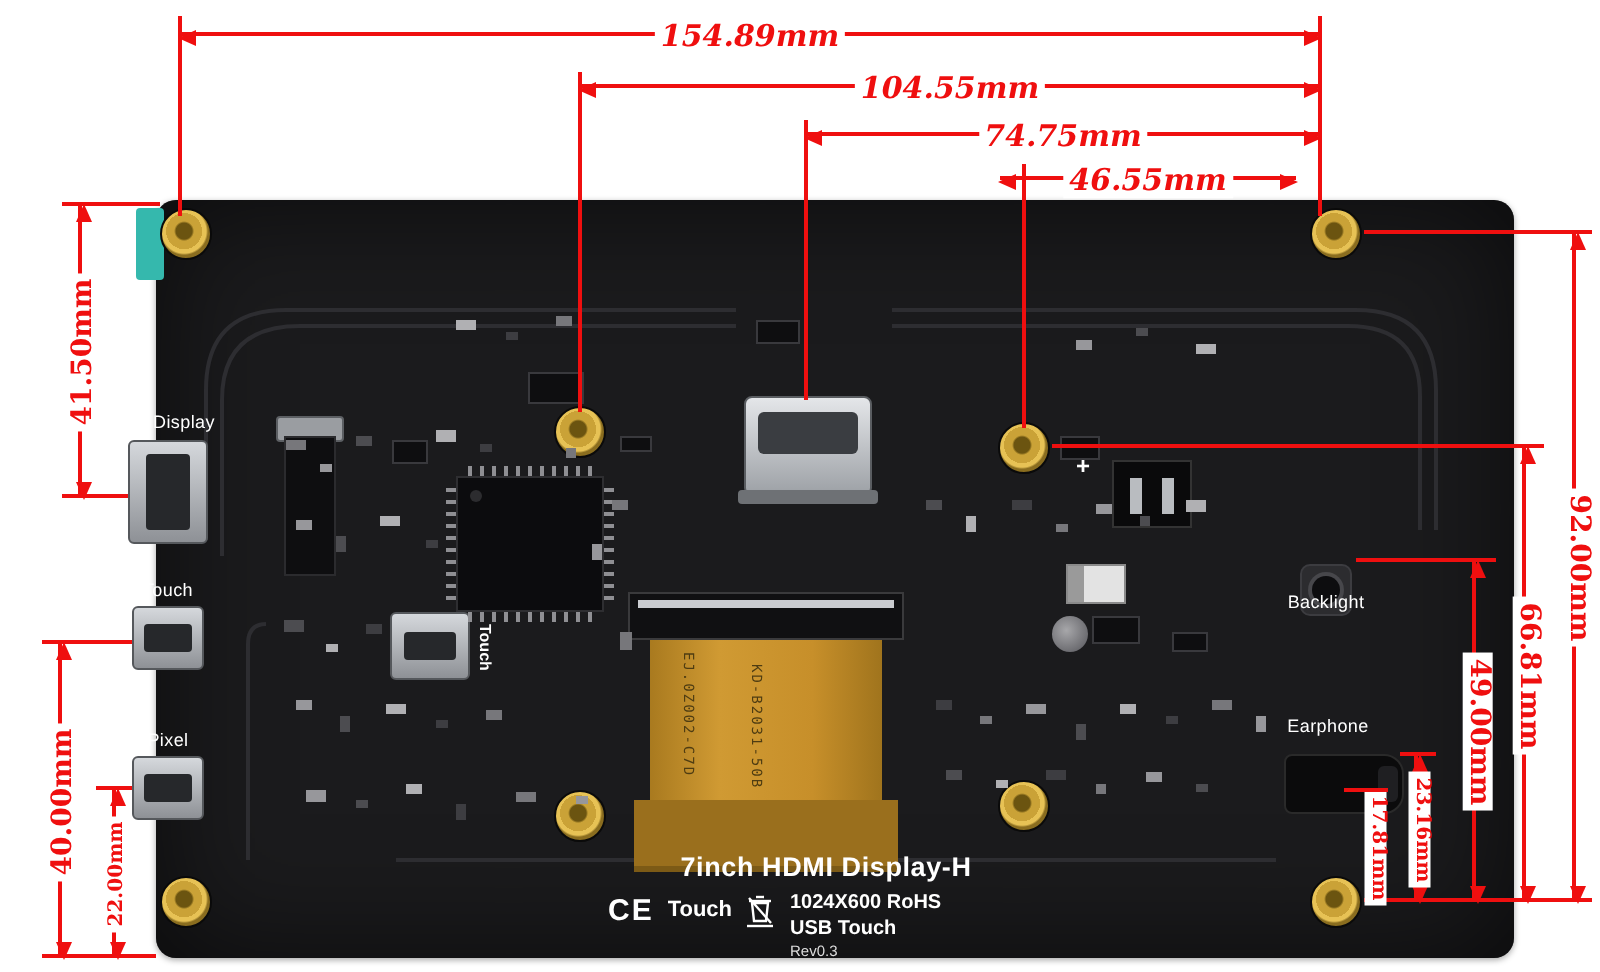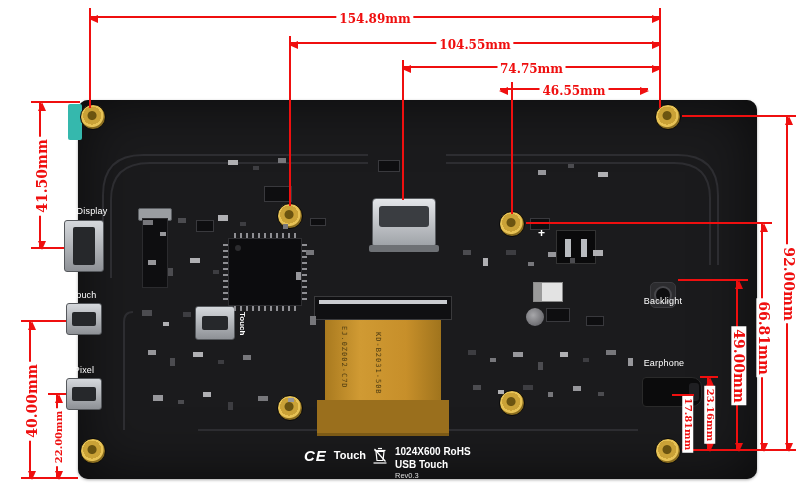--- a/index.html
+++ b/index.html
@@ -82,34 +82,34 @@
   .smd{position:absolute;}
   .chip{position:absolute;background:#0e0e10;border:1px solid #39393d;}
 
   .title-line{position:absolute;left:240px;width:190px;text-align:center;color:#fff;font-weight:bold;}
   .t-main{top:326px;font-size:13.5px;letter-spacing:.3px;}
   .t-res{left:317px;width:auto;top:346px;font-size:10px;text-align:left;}
   .t-usb{left:317px;width:auto;top:359px;font-size:10px;text-align:left;}
   .t-rev{left:317px;width:auto;top:371px;font-size:7.5px;text-align:left;color:#ddd;font-weight:normal;}
 
   .certs{position:absolute;left:226px;top:346px;display:flex;align-items:center;gap:7px;color:#fff;}
-  .ce{font-size:15px;font-weight:bold;letter-spacing:1px;font-style:italic;}
+  .ce{font-size:15px;font-weight:bold;letter-spacing:1px;}
   .rohs{font-size:11px;font-weight:bold;}
 
   
   .dim{position:absolute;color:var(--red);}
   .dim-h{height:0;border-top:2px solid var(--red);}
   .dim-v{width:0;border-left:2px solid var(--red);}
   .lab{position:absolute;background:#fff;padding:0 3px;color:var(--red);font-weight:bold;
        font-family:"DejaVu Serif","Liberation Serif",serif;font-size:14px;white-space:nowrap;line-height:1.05;}
   .dim-h>.lab{left:50%;top:1px;transform:translate(-50%,-50%);}
   .dim-v>.lab{left:1px;top:50%;}
   .lab-cw>.lab{transform:translate(-50%,-50%) rotate(90deg);}
   .lab-ccw>.lab{transform:translate(-50%,-50%) rotate(-90deg);}
-  .lab.big{font-size:12px;}
+  .lab.big{font-size:15px;font-style:italic;}
   .lab.sm{font-size:10px;}
   .ah,.av{position:absolute;width:0;height:0;}
   .ah{top:-3px;}
   .ah.l{left:-1px;border-top:4px solid transparent;border-bottom:4px solid transparent;border-right:9px solid var(--red);}
   .ah.r{right:-1px;border-top:4px solid transparent;border-bottom:4px solid transparent;border-left:9px solid var(--red);}
   .av{left:-3px;}
   .av.t{top:-1px;border-left:4px solid transparent;border-right:4px solid transparent;border-bottom:9px solid var(--red);}
   .av.b{bottom:-1px;border-left:4px solid transparent;border-right:4px solid transparent;border-top:9px solid var(--red);}
   .ext{position:absolute;}
   .ext-h{height:0;border-top:2px solid var(--red);}
@@ -182,20 +182,21 @@
 
     <div class="port-label lbl-earphone">Earphone</div>
     <div class="earphone-jack"></div>
 
     <div class="ffc-conn"></div>
     <div class="ribbon"></div>
     <div class="ribbon-fold"></div>
     <div class="ribtext rt1">EJ.0Z002-C7D</div>
     <div class="ribtext rt2">KD-B2031-50B</div>
 
+    <div class="title-line t-main">7inch HDMI Display-H</div>
     <div class="title-line t-res">1024X600 RoHS</div>
     <div class="title-line t-usb">USB Touch</div>
     <div class="title-line t-rev">Rev0.3</div>
 
     <div class="certs">
       <span class="ce">CE</span>
       <span class="rohs">Touch</span>
       <svg width="14" height="18" viewBox="0 0 14 18">
         <g stroke="#fff" stroke-width="1.2" fill="none">
           <path d="M3,5.5 h8 l-1,9 h-6 z"></path>

